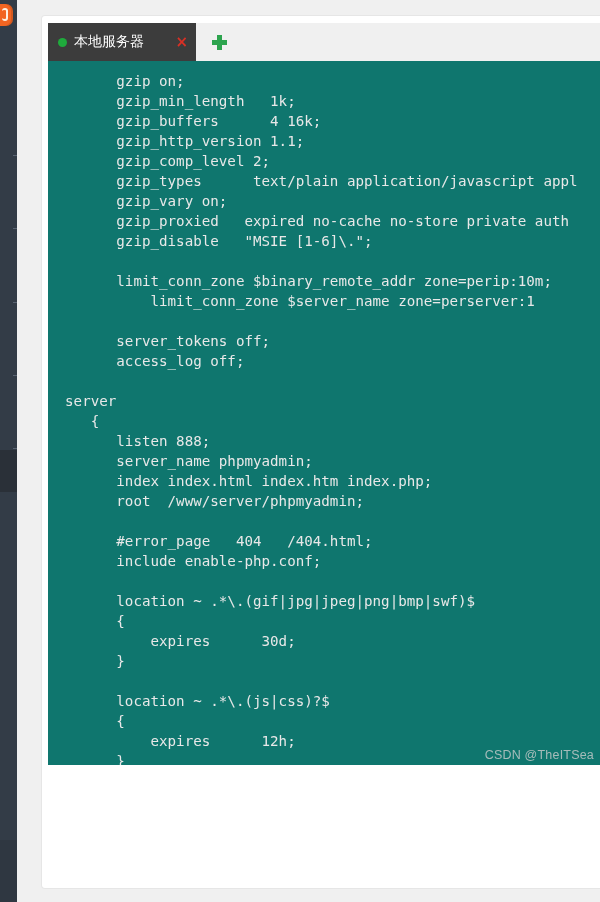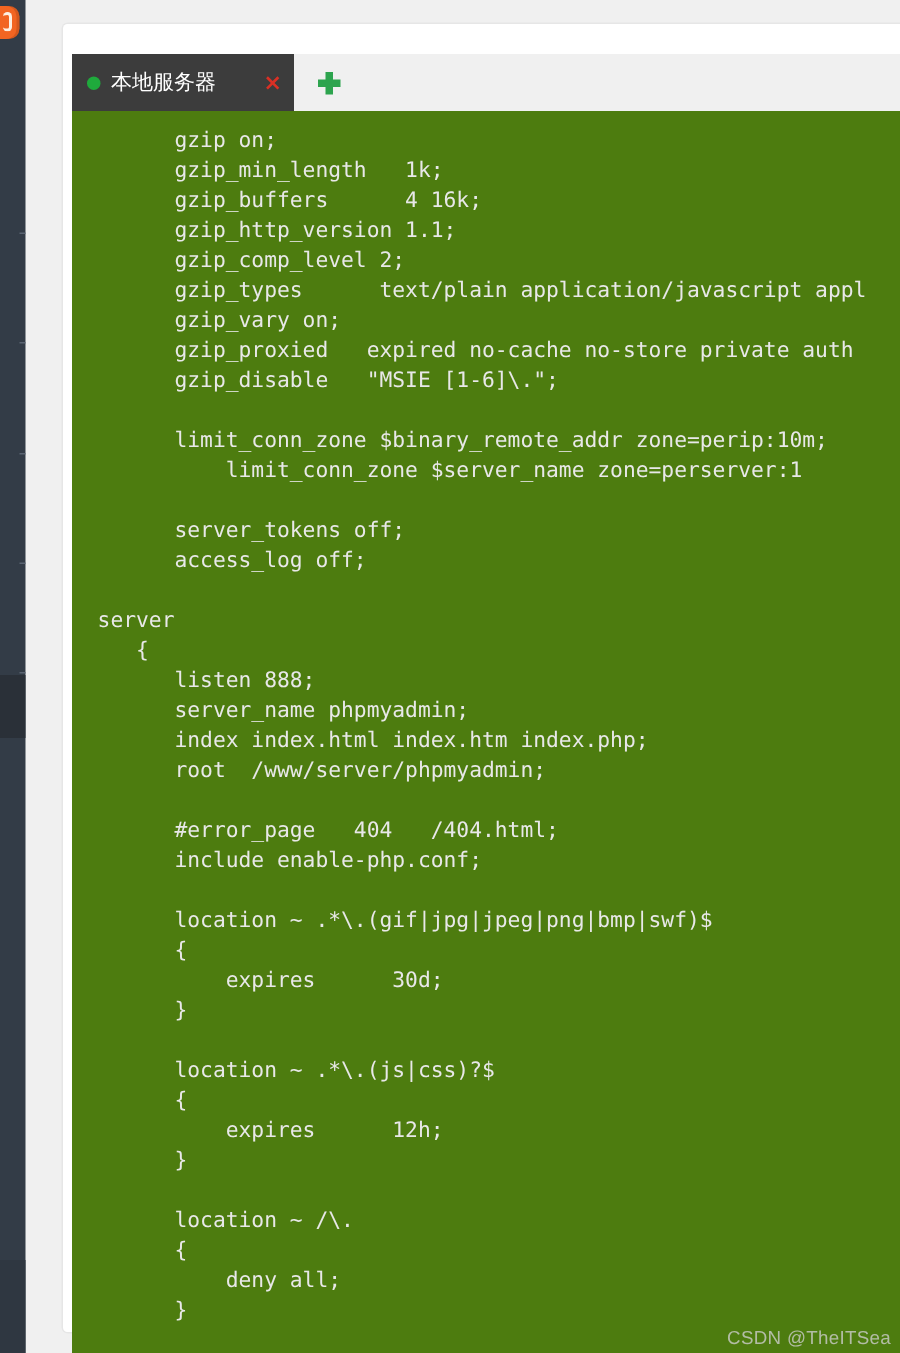--- a/index.html
+++ b/index.html
@@ -66,21 +66,21 @@
   }
 
   
   #terminal-window {
     position: absolute;
     left: 42px; top: 16px;
     width: 558px;
     height: 872px;
     background: #ffffff;
     box-sizing: border-box;
-    padding: 20px 0 0 6px;
+    padding: 7px 0 0 6px;
     z-index: 2;
     border-radius: 3px 0 0 3px;
     box-shadow: 0 0 0 1px rgba(0,0,0,0.04);
   }
 
   
   #tab-strip {
     position: relative;
     height: 38px;
     background: #f0f0f0;
@@ -142,22 +142,22 @@
   #tab-new .plus::before {
     left: 5px; top: 0; width: 5px; height: 15px;
   }
   #tab-new .plus::after {
     left: 0; top: 5px; width: 15px; height: 5px;
   }
 
   
   #terminal-body {
     position: relative;
-    background: #4d7c0f;
-    height: 828px;
+    background: #0f766e;
+    height: 704px;
     width: 552px;
     overflow: hidden;
   }
   #terminal-text {
     margin: 0;
     padding: 10px 0 0 0;
     color: #e8e8e8;
     font-family: "DejaVu Sans Mono", "Liberation Mono", monospace;
     font-size: 14.2px;
     line-height: 20px;

